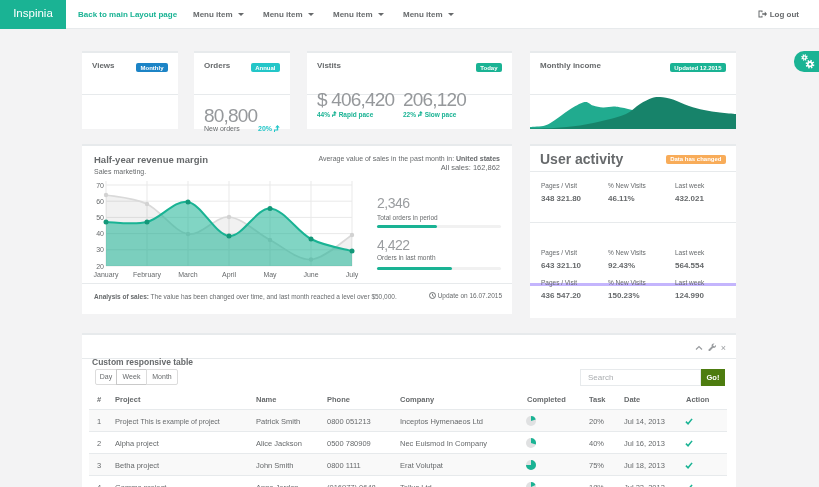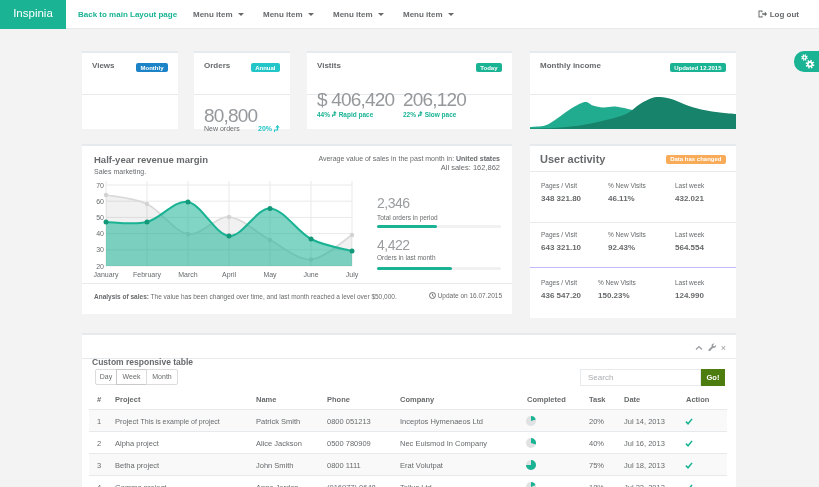--- a/index.html
+++ b/index.html
@@ -226,57 +226,57 @@
   <div class="abs" style="left:0; top:137px; width:430px; border-top:1px solid #e7eaec;"></div>
   <div class="abs" style="left:12px; top:147px; font-size:6.5px;"><b>Analysis of sales:</b> The value has been changed over time, and last month reached a level over $50,000.</div>
   <div class="abs" style="right:10px; top:146px; font-size:6.5px;"><svg width="7" height="7" viewBox="0 0 8 8" style="vertical-align:-1px;">
         <circle cx="4" cy="4" r="3.4" fill="none" stroke="#676a6c" stroke-width="1.1"></circle>
         <path d="M4,2 v2.2 l1.6,0.8" fill="none" stroke="#676a6c" stroke-width="1"></path>
       </svg> Update on 16.07.2015</div>
 </div>
 
 <div class="ibox" style="left:530px; top:144px; width:206px; height:174px;">
   <div class="ibox-title" style="height:26px; padding-top:9px;">
-      <h5 style="font-size:11px;">User activity</h5>
+      <h5 style="font-size:14px;">User activity</h5>
       <span class="label lbl-orange" style="margin-top:-0.5px;">Data has changed</span>
     </div>
   <div class="ua-row" style="top:27px; height:50px; border-bottom:1px solid #e7eaec;">
     <div class="ua-col" style="left:11px; top:9px;">
         <div class="ua-lab">Pages / Visit</div>
         <div class="ua-val">348 321.80</div>
       </div>
     <div class="ua-col" style="left:78px; top:9px;">
         <div class="ua-lab">% New Visits</div>
         <div class="ua-val">46.11%</div>
       </div>
     <div class="ua-col" style="left:145px; top:9px;">
         <div class="ua-lab">Last week</div>
         <div class="ua-val">432.021</div>
       </div>
   </div>
-  <div class="ua-row" style="top:77px; height:45px; border-bottom:1px solid #c4b5fd;">
+  <div class="ua-row" style="top:95px; height:45px; border-bottom:3px solid #c4b5fd;">
     <div class="ua-col" style="left:11px; top:8px;">
         <div class="ua-lab">Pages / Visit</div>
         <div class="ua-val">643 321.10</div>
       </div>
     <div class="ua-col" style="left:78px; top:8px;">
         <div class="ua-lab">% New Visits</div>
         <div class="ua-val">92.43%</div>
       </div>
     <div class="ua-col" style="left:145px; top:8px;">
         <div class="ua-lab">Last week</div>
         <div class="ua-val">564.554</div>
       </div>
   </div>
   <div class="ua-row" style="top:122px; height:50px;">
     <div class="ua-col" style="left:11px; top:11px;">
         <div class="ua-lab">Pages / Visit</div>
         <div class="ua-val">436 547.20</div>
       </div>
-    <div class="ua-col" style="left:68px; top:11px;">
+    <div class="ua-col" style="left:78px; top:11px;">
         <div class="ua-lab">% New Visits</div>
         <div class="ua-val">150.23%</div>
       </div>
     <div class="ua-col" style="left:145px; top:11px;">
         <div class="ua-lab">Last week</div>
         <div class="ua-val">124.990</div>
       </div>
   </div>
 </div>
 

